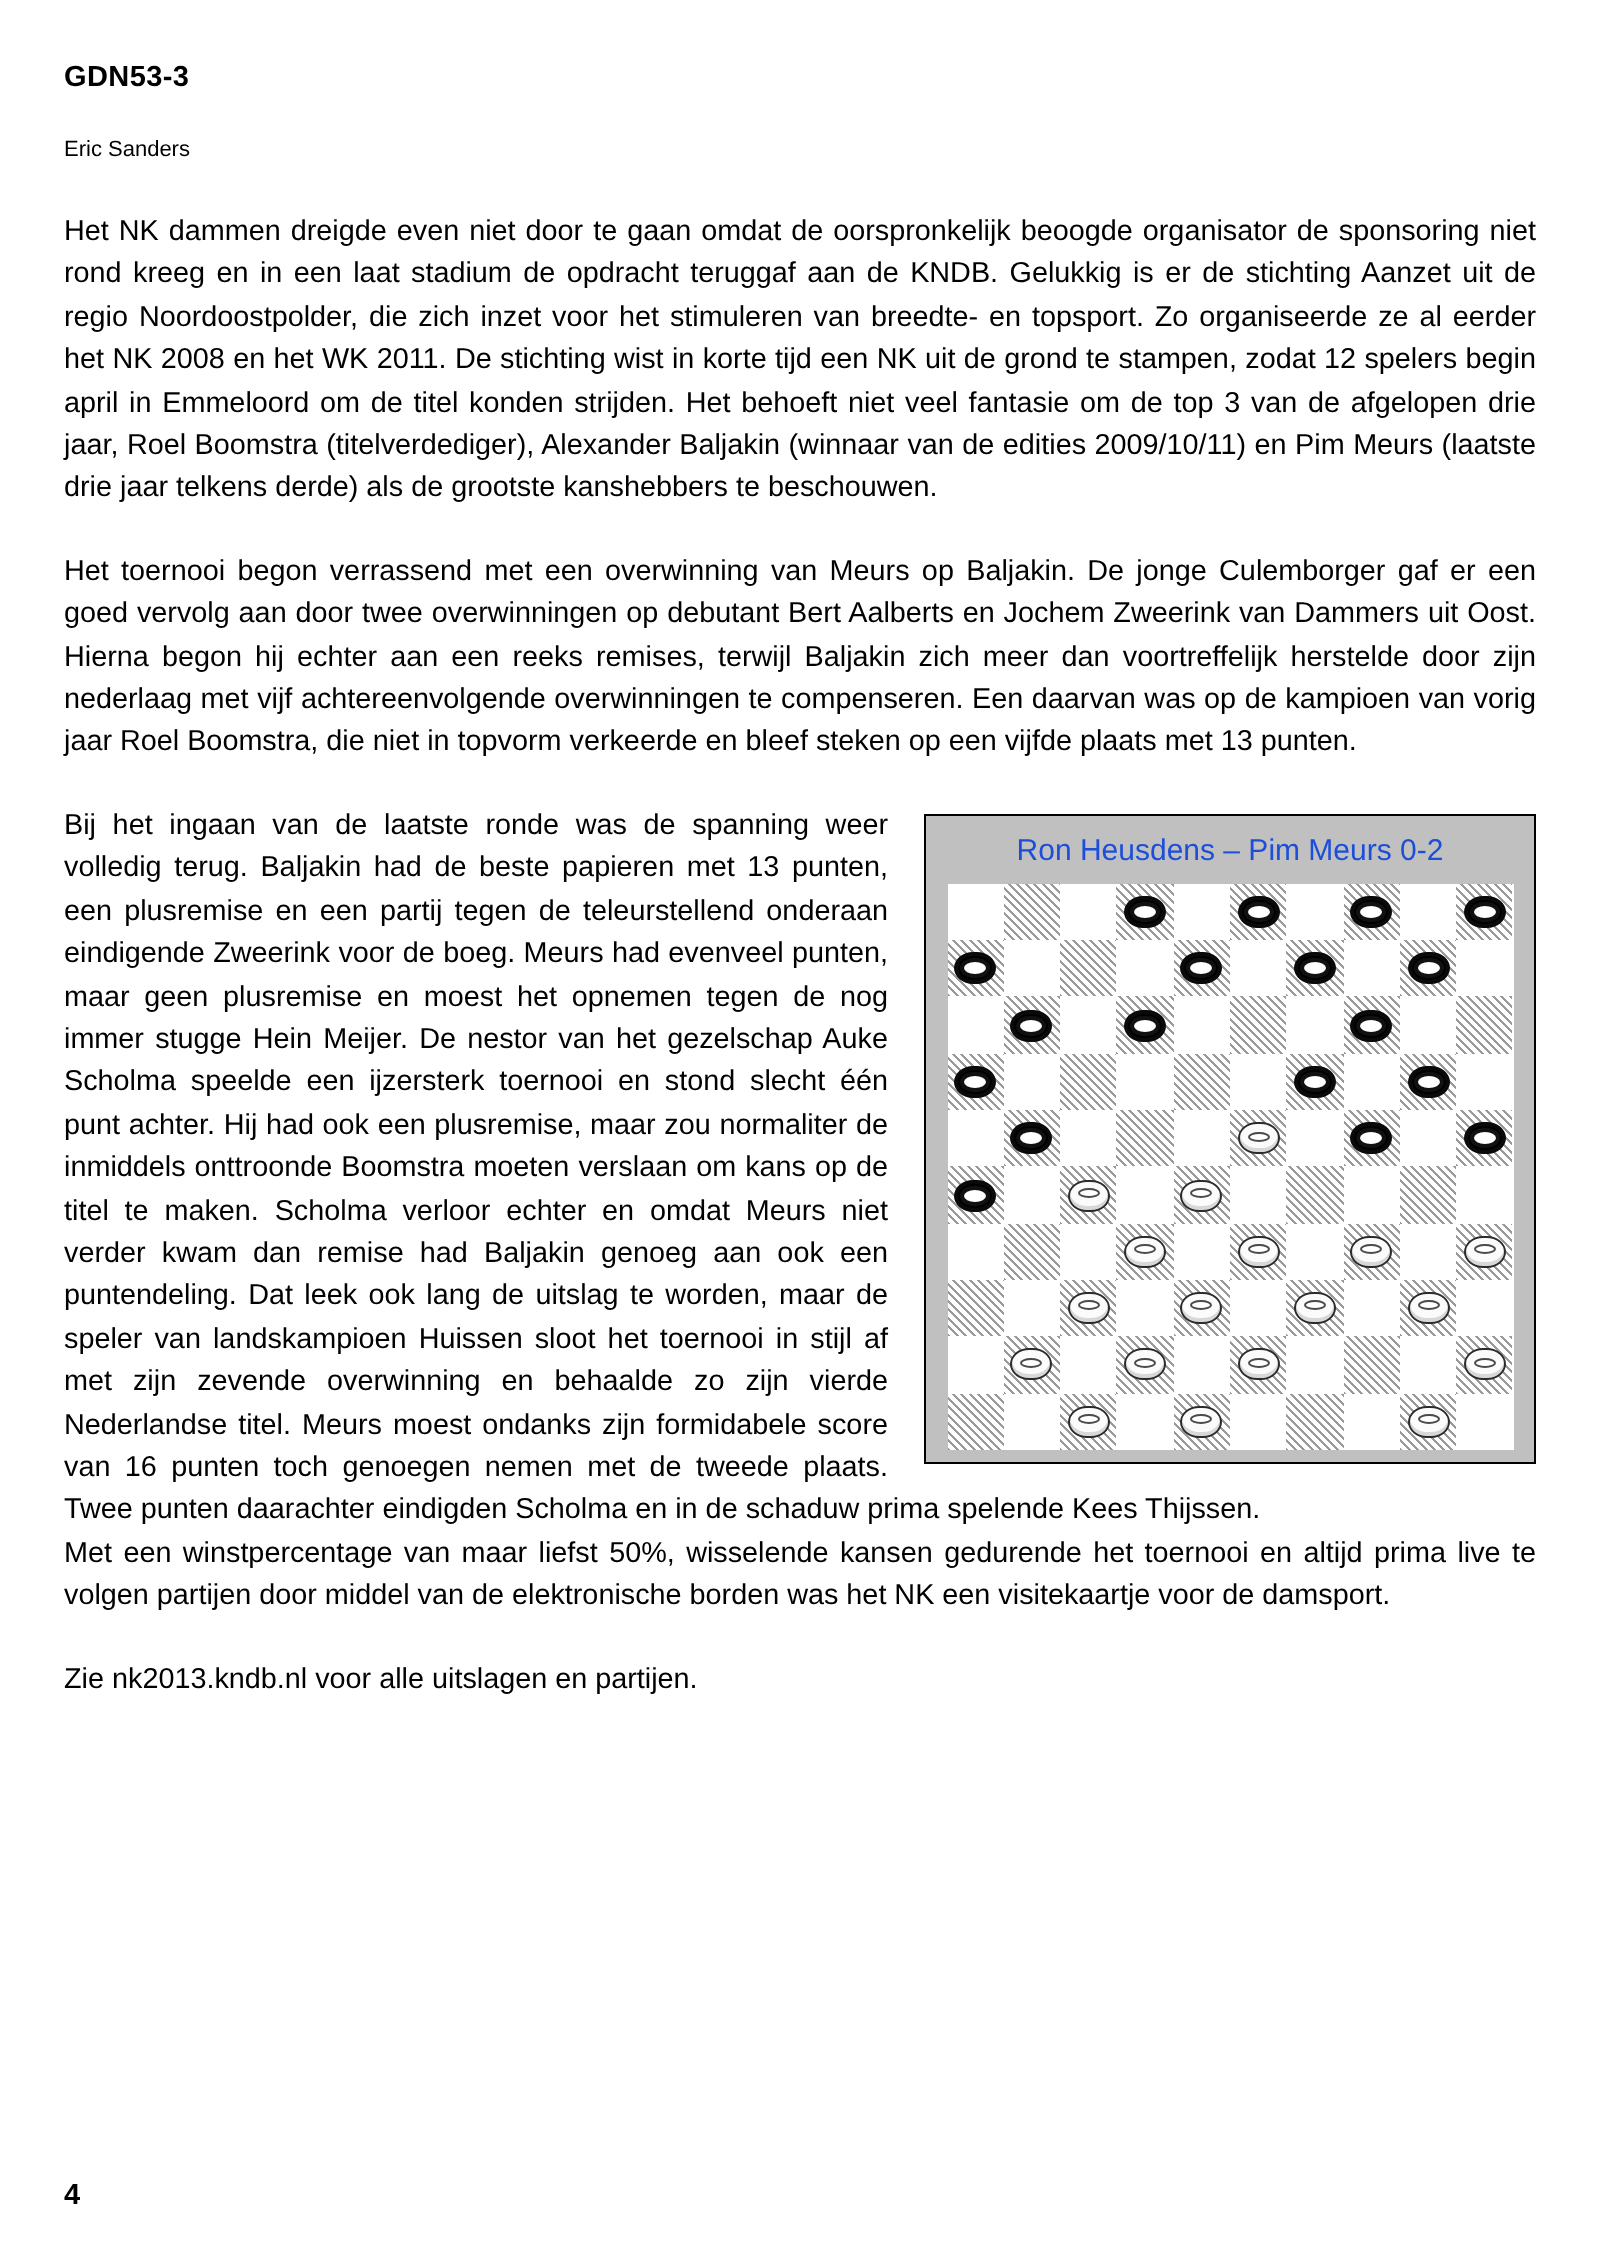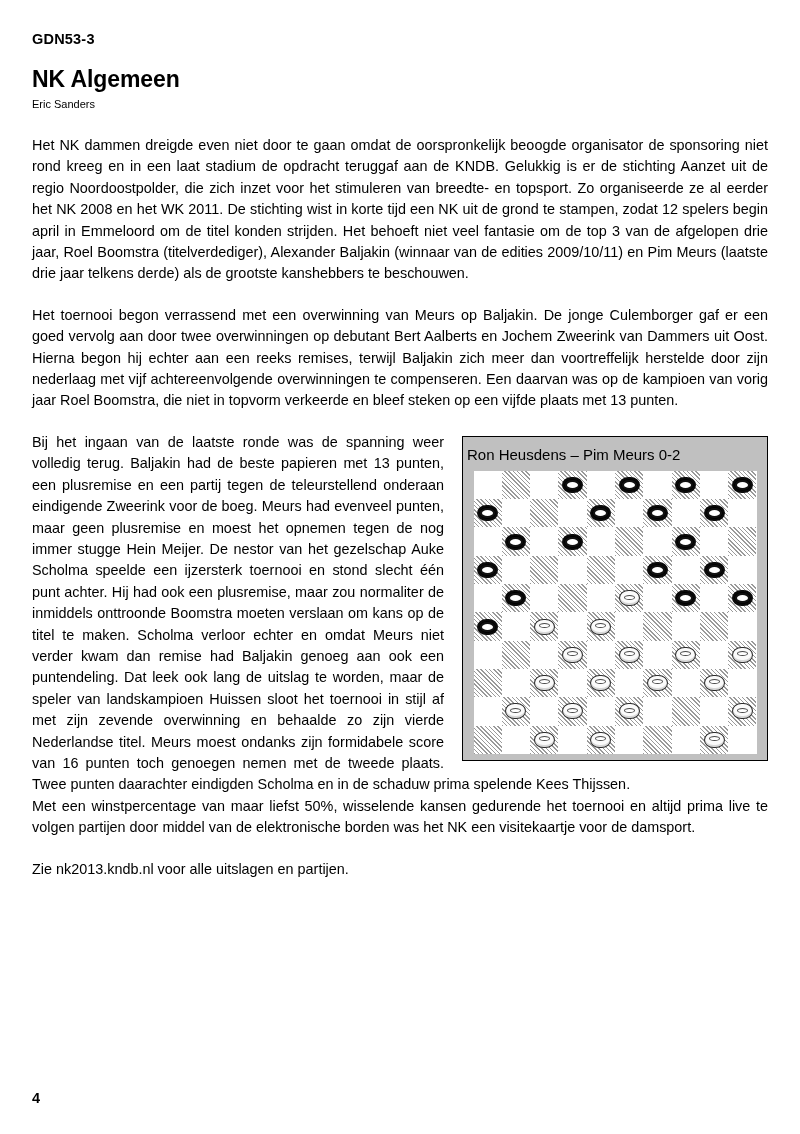--- a/index.html
+++ b/index.html
@@ -66,25 +66,25 @@
   .diagram-panel {
     float: right;
     width: 306px;
     margin: 4px 0 6px 18px;
     background: #c0c0c0;
     border: 1px solid #000000;
     box-sizing: border-box;
     padding: 0;
   }
   .diagram-caption {
-    text-align: left;
+    text-align: center;
     font-size: 15px;
     line-height: 19px;
     padding: 8px 4px 7px 4px;
-    color: #000000;
+    color: #1d4ed8;
   }
   .board-wrap {
     display: flex;
     justify-content: center;
     padding: 0 0 6px 0;
   }
   .board {
     width: 283px;
     height: 283px;
     display: grid;
@@ -173,21 +173,20 @@
     line-height: 18px;
   }
 </style>
 </head>
 <body>
 
 <div class="page">
   <div class="content">
 
     <div class="issue-code">GDN53-3</div>
-    <h1 class="article-title">NK Algemeen</h1>
     <div class="article-author">Eric Sanders</div>
 
     <p class="body">Het NK dammen dreigde even niet door te gaan omdat de oorspronkelijk beoogde organisator de sponsoring niet rond kreeg en in een laat stadium de opdracht teruggaf aan de KNDB. Gelukkig is er de stichting Aanzet uit de regio Noordoostpolder, die zich inzet voor het stimuleren van breedte- en topsport. Zo organiseerde ze al eerder het NK 2008 en het WK 2011. De stichting wist in korte tijd een NK uit de grond te stampen, zodat 12 spelers begin april in Emmeloord om de titel konden strijden. Het behoeft niet veel fantasie om de top 3 van de afgelopen drie jaar, Roel Boomstra (titelverdediger), Alexander Baljakin (winnaar van de edities 2009/10/11) en Pim Meurs (laatste drie jaar telkens derde) als de grootste kanshebbers te beschouwen.</p>
     <p class="body">Het toernooi begon verrassend met een overwinning van Meurs op Baljakin. De jonge Culemborger gaf er een goed vervolg aan door twee overwinningen op debutant Bert Aalberts en Jochem Zweerink van Dammers uit Oost. Hierna begon hij echter aan een reeks remises, terwijl Baljakin zich meer dan voortreffelijk herstelde door zijn nederlaag met vijf achtereenvolgende overwinningen te compenseren. Een daarvan was op de kampioen van vorig jaar Roel Boomstra, die niet in topvorm verkeerde en bleef steken op een vijfde plaats met 13 punten.</p>
 
     <div class="flow">
 
       <div class="diagram-panel">
         <div class="diagram-caption">Ron Heusdens – Pim Meurs 0-2</div>
         <div class="board-wrap">

